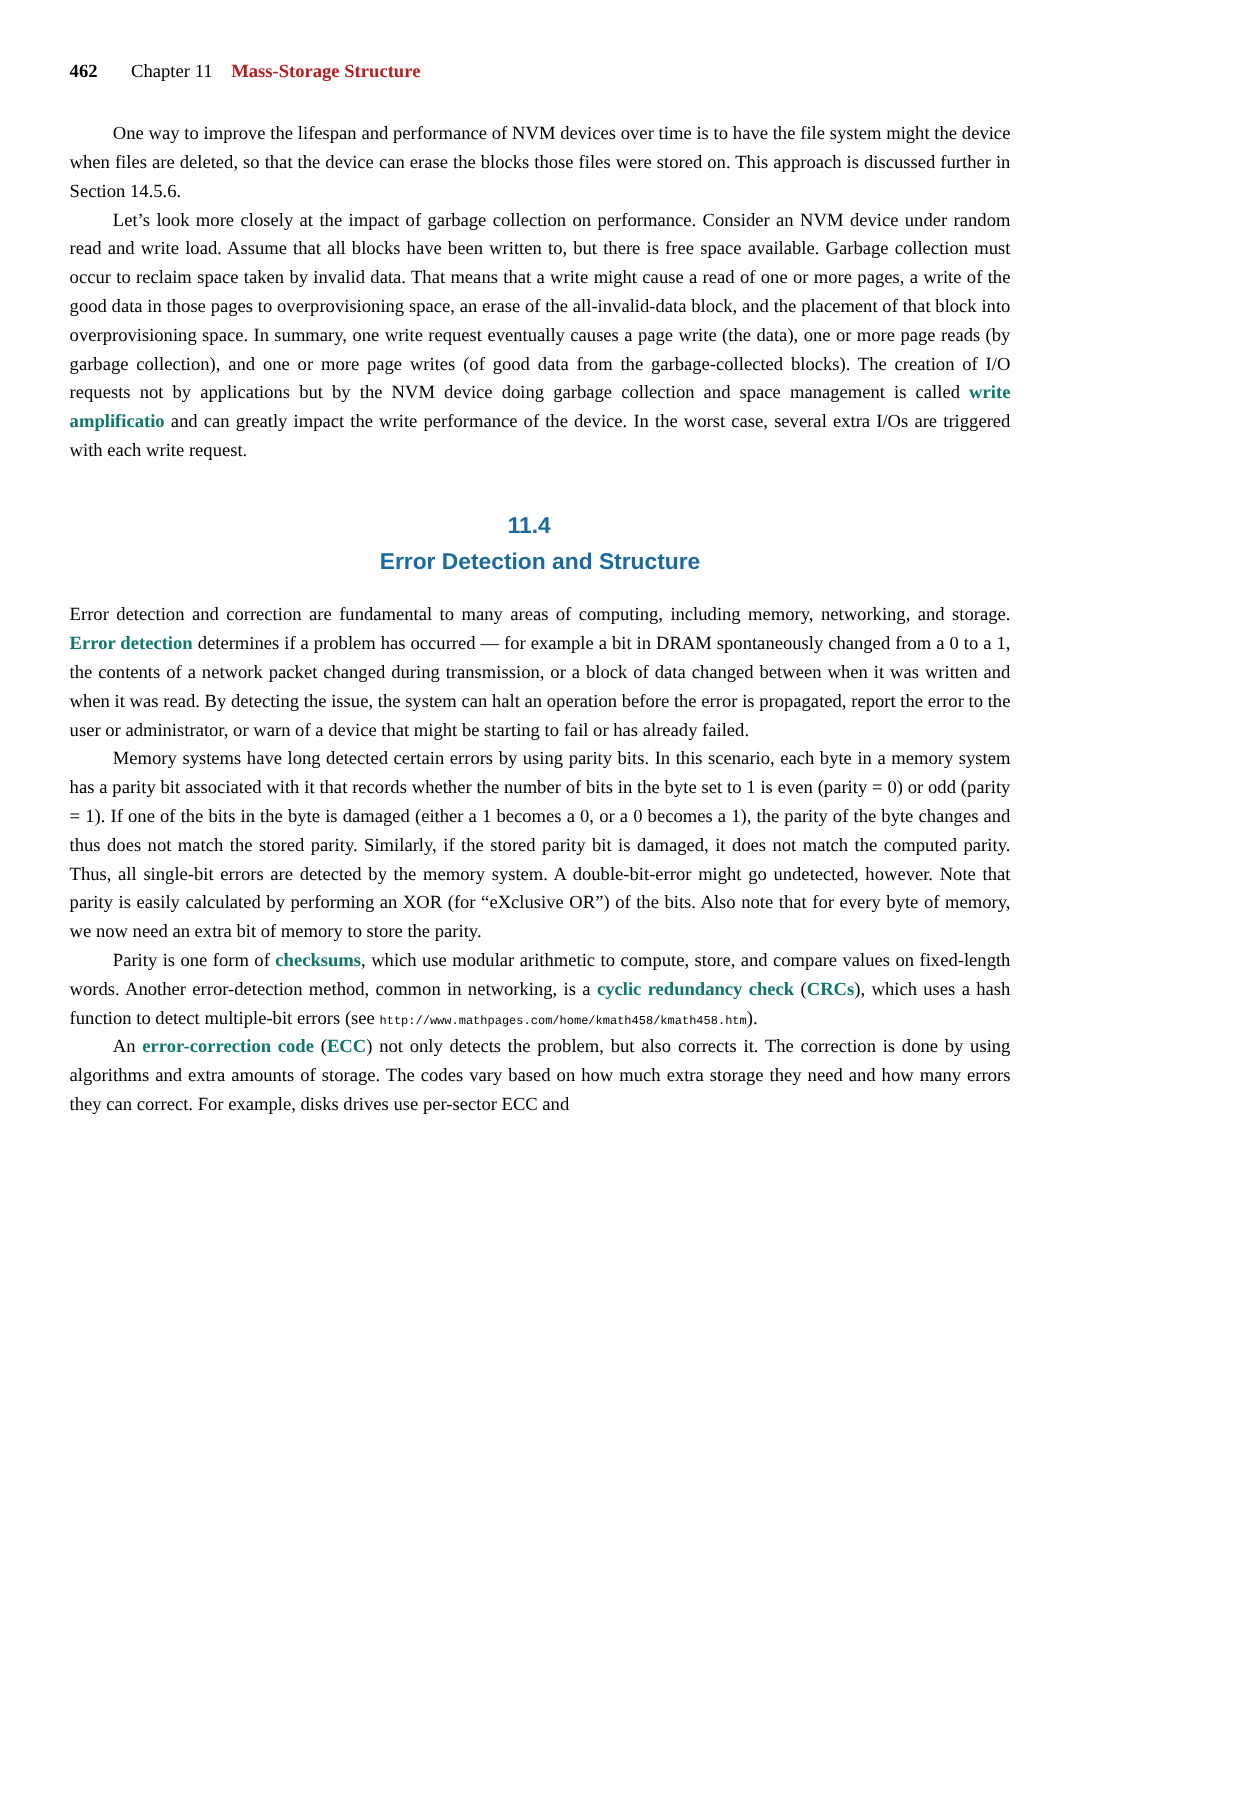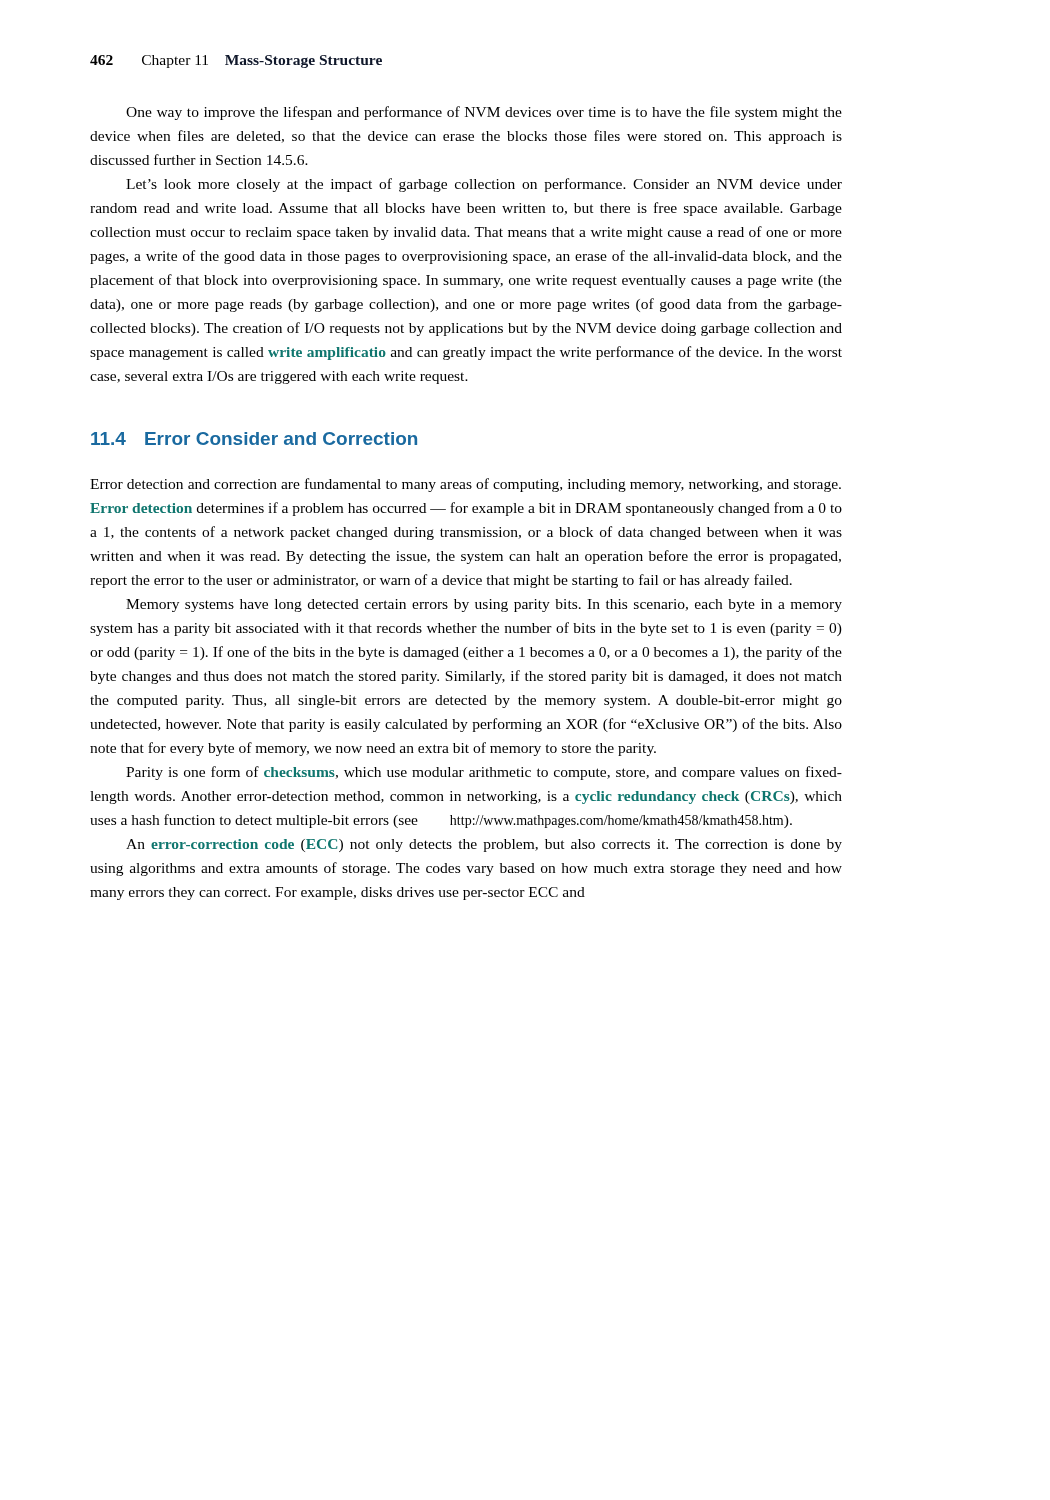--- a/index.html
+++ b/index.html
@@ -14,21 +14,21 @@
       font-size: 15.5px;
       line-height: 1.55;
       color: #000000;
       width: 1050px;
       min-height: 1500px;
     }
 
     .page {
       width: 932px;
       min-height: 1500px;
-      padding: 48px 90px 60px 90px;
+      padding: 48px 90px 60px 58px;
       background: #ffffff;
       border-radius: 26px;
     }
 
     .page-header {
       display: flex;
       align-items: baseline;
       margin-bottom: 28px;
       border-bottom: none;
     }
@@ -39,21 +39,21 @@
       margin-right: 28px;
       font-family: "Times New Roman", Times, serif;
     }
 
     .chapter-title {
       font-size: 15.5px;
       font-family: "Times New Roman", Times, serif;
     }
 
     .chapter-title-highlight {
-      color: #0f172a;
+      color: #b91c1c;
       font-weight: bold;
     }
 
     .body-text {
       margin-bottom: 0;
       text-align: justify;
     }
 
     .paragraph {
       text-indent: 36px;
@@ -61,23 +61,24 @@
       text-align: justify;
     }
 
     .link-text {
       color: #0f766e;
       font-weight: bold;
     }
 
     .section-heading {
       display: flex;
-      align-items: flex-start;
+      align-items: center;
       margin-top: 36px;
       margin-bottom: 18px;
+      flex-direction: column;
     }
 
     .section-number {
       color: #1a6aa0;
       font-weight: bold;
       font-size: 19px;
       font-family: Arial, Helvetica, sans-serif;
       margin-right: 18px;
     }
 
@@ -87,23 +88,22 @@
       font-size: 19px;
       font-family: Arial, Helvetica, sans-serif;
     }
 
     .section-body {
       margin-top: 4px;
     }
 
     .url-text {
       color: #000000;
-      font-family: Liberation Serif, serif;
-      font-size: 14px;
-      margin-left: 28px;
+      font-family: Liberation Mono, monospace;
+      font-size: 10px;
     }
 
     .no-indent {
       text-indent: 0;
     }
   </style>
 </head>
 <body>
 
 <div class="page">
@@ -119,21 +119,21 @@
   <p class="paragraph body-text">
     <span>One way to improve the lifespan and performance of NVM devices over time is to have the file system might the device when files are deleted, so that the device can erase the blocks those files were stored on. This approach is discussed further in Section 14.5.6.</span>
   </p>
 
   <p class="paragraph body-text">
     <span>Let’s look more closely at the impact of garbage collection on performance. Consider an NVM device under random read and write load. Assume that all blocks have been written to, but there is free space available. Garbage collection must occur to reclaim space taken by invalid data. That means that a write might cause a read of one or more pages, a write of the good data in those pages to overprovisioning space, an erase of the all-invalid-data block, and the placement of that block into overprovisioning space. In summary, one write request eventually causes a page write (the data), one or more page reads (by garbage collection), and one or more page writes (of good data from the garbage-collected blocks). The creation of I/O requests not by applications but by the NVM device doing garbage collection and space management is called </span><span class="link-text">write amplificatio</span><span>  and can greatly impact the write performance of the device. In the worst case, several extra I/Os are triggered with each write request.</span>
   </p>
 
   <div class="section-heading">
     <span class="section-number">11.4</span>
-    <span class="section-title">Error Consider and Correction</span>
+    <span class="section-title">Error Detection and Structure</span>
   </div>
 
   <div class="section-body">
 
     <p class="body-text no-indent">
       <span>Error detection and correction are fundamental to many areas of computing, including memory, networking, and storage. </span><span class="link-text">Error detection</span><span> determines if a problem has occurred — for example a bit in DRAM spontaneously changed from a 0 to a 1, the contents of a network packet changed during transmission, or a block of data changed between when it was written and when it was read. By detecting the issue, the system can halt an operation before the error is propagated, report the error to the user or administrator, or warn of a device that might be starting to fail or has already failed.</span>
     </p>
 
     <p class="paragraph body-text">
       <span>Memory systems have long detected certain errors by using parity bits. In this scenario, each byte in a memory system has a parity bit associated with it that records whether the number of bits in the byte set to 1 is even (parity = 0) or odd (parity = 1). If one of the bits in the byte is damaged (either a 1 becomes a 0, or a 0 becomes a 1), the parity of the byte changes and thus does not match the stored parity. Similarly, if the stored parity bit is damaged, it does not match the computed parity. Thus, all single-bit errors are detected by the memory system. A double-bit-error might go undetected, however. Note that parity is easily calculated by performing an XOR (for “eXclusive OR”) of the bits. Also note that for every byte of memory, we now need an extra bit of memory to store the parity.</span>

